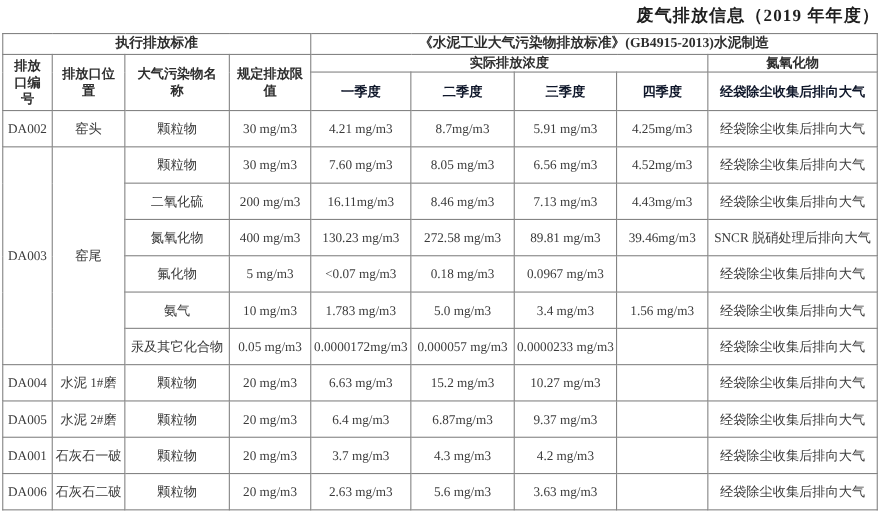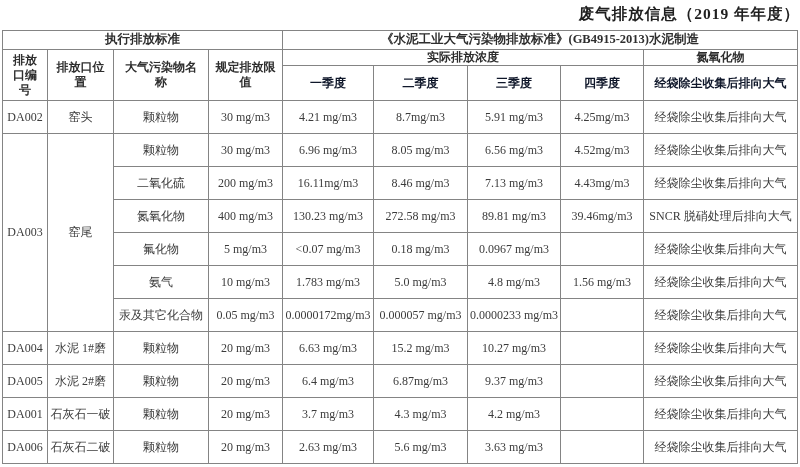--- a/index.html
+++ b/index.html
@@ -109,21 +109,21 @@
           <td class="val">8.7mg/m3</td>
           <td class="val">5.91 mg/m3</td>
           <td class="val">4.25mg/m3</td>
           <td class="method">经袋除尘收集后排向大气</td>
         </tr>
         <tr>
           <td rowspan="6">DA003</td>
           <td rowspan="6">窑尾</td>
           <td>颗粒物</td>
           <td class="val">30 mg/m3</td>
-          <td class="val">6.96 mg/m3</td>
+          <td class="val">7.60 mg/m3</td>
           <td class="val">8.05 mg/m3</td>
           <td class="val">6.56 mg/m3</td>
           <td class="val">4.52mg/m3</td>
           <td class="method">经袋除尘收集后排向大气</td>
         </tr>
         <tr>
           <td>二氧化硫</td>
           <td class="val">200 mg/m3</td>
           <td class="val">16.11mg/m3</td>
           <td class="val">8.46 mg/m3</td>
@@ -147,21 +147,21 @@
           <td class="val">0.18 mg/m3</td>
           <td class="val">0.0967 mg/m3</td>
           <td class="val"></td>
           <td class="method">经袋除尘收集后排向大气</td>
         </tr>
         <tr>
           <td>氨气</td>
           <td class="val">10 mg/m3</td>
           <td class="val">1.783 mg/m3</td>
           <td class="val">5.0 mg/m3</td>
-          <td class="val">4.8 mg/m3</td>
+          <td class="val">3.4 mg/m3</td>
           <td class="val">1.56 mg/m3</td>
           <td class="method">经袋除尘收集后排向大气</td>
         </tr>
         <tr>
           <td>汞及其它化合物</td>
           <td class="val">0.05 mg/m3</td>
           <td class="val">0.0000172mg/m3</td>
           <td class="val">0.000057 mg/m3</td>
           <td class="val">0.0000233 mg/m3</td>
           <td class="val"></td>

